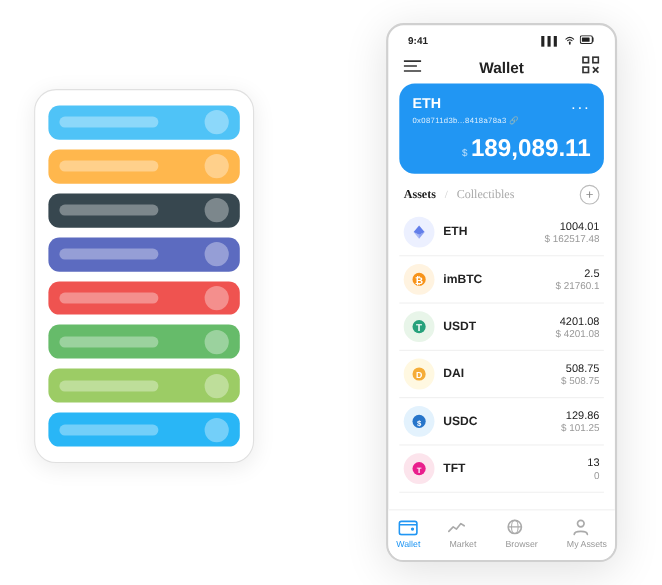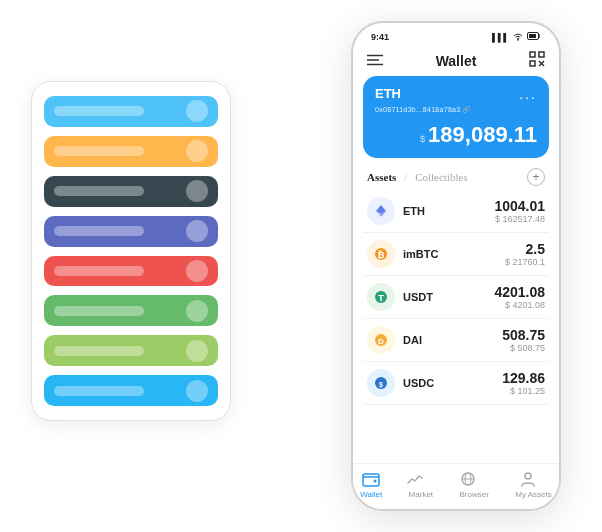--- a/index.html
+++ b/index.html
@@ -72,21 +72,21 @@
     .card-lightblue { background: #29B6F6; }
 
     
     .phone {
       position: absolute;
       right: 20px;
       top: 0;
       width: 210px;
       height: 490px;
       background: #ffffff;
-      border-radius: 32px;
+      border-radius: 16px;
       border: 2px solid #d0d0d0;
       box-shadow: 0 8px 40px rgba(0,0,0,0.12);
       overflow: hidden;
       z-index: 2;
       display: flex;
       flex-direction: column;
     }
 
     
     .status-bar {
@@ -250,22 +250,22 @@
       font-weight: 600;
       color: #222;
       flex: 1;
     }
 
     .asset-amounts {
       text-align: right;
     }
 
     .asset-amount-main {
-      font-size: 14px;
-      font-weight: 700;
+      font-size: 10px;
+      font-weight: 400;
       color: #222;
       text-align: right;
     }
 
     .asset-amount-usd {
       font-size: 9px;
       color: #999;
       padding-left: 12px;
     }
 
@@ -489,20 +489,33 @@
             <text x="8" y="12" font-size="7" fill="white" text-anchor="middle" font-weight="bold">$</text>
           </svg>
         </div>
         <span class="asset-name">USDC</span>
         <div class="asset-amounts">
           <div class="asset-amount-main">129.86</div>
           <div class="asset-amount-usd">$ 101.25</div>
         </div>
       </div>
 
+      <div class="asset-item">
+        <div class="asset-icon tft-icon-bg">
+          <svg width="16" height="16" viewBox="0 0 16 16">
+            <circle cx="8" cy="8" r="6" fill="#E91E8C"></circle>
+            <text x="8" y="12" font-size="7" fill="white" text-anchor="middle" font-weight="bold">T</text>
+          </svg>
+        </div>
+        <span class="asset-name">TFT</span>
+        <div class="asset-amounts">
+          <div class="asset-amount-main">13</div>
+          <div class="asset-amount-usd">0</div>
+        </div>
+      </div>
 
     </div>
 
     <div class="bottom-nav">
 
       <div class="nav-item">
         <div class="nav-icon">
           <svg width="18" height="16" viewBox="0 0 18 16">
             <rect x="1" y="3" width="16" height="12" rx="2" stroke="#2196F3" stroke-width="1.5" fill="none"></rect>
             <path d="M1 6 L17 6" stroke="#2196F3" stroke-width="1.5"></path>

